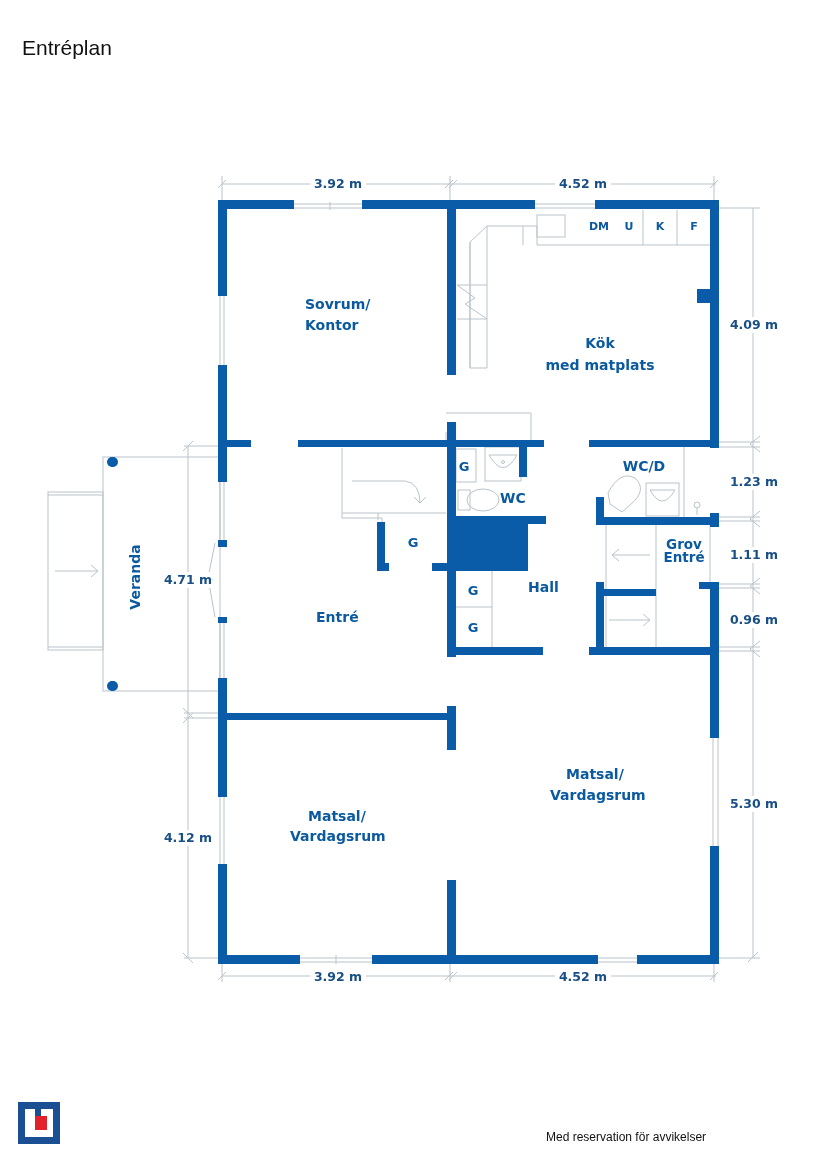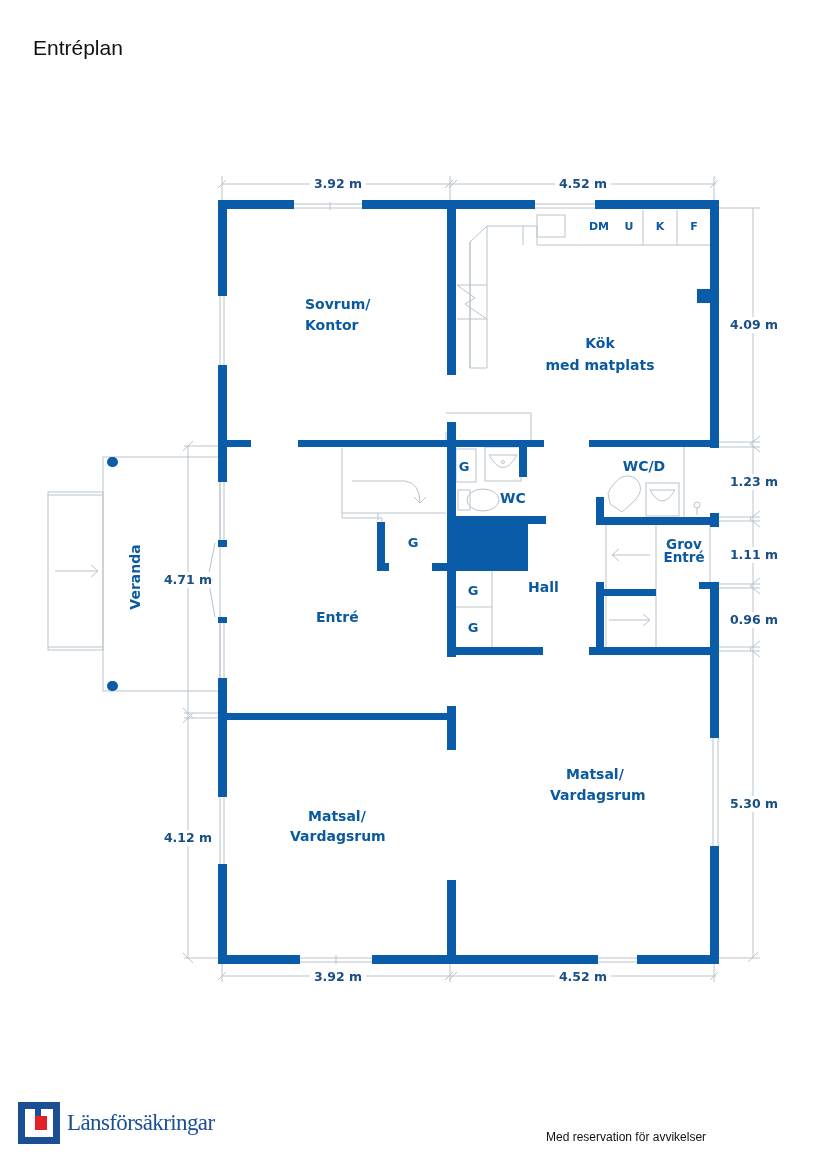--- a/index.html
+++ b/index.html
@@ -1,17 +1,17 @@
 <!DOCTYPE html>
 <html><head>
 <meta charset="utf-8">
 <style>
   html,body{margin:0;padding:0;background:#fff;}
   body{width:825px;height:1167px;position:relative;overflow:hidden;font-family:"DejaVu Sans",sans-serif;}
-  .title{position:absolute;left:33px;top:36px;font-family:"Liberation Sans",sans-serif;font-size:21px;color:#111;}
+  .title{position:absolute;left:22px;top:36px;font-family:"Liberation Sans",sans-serif;font-size:21px;color:#111;}
   svg.plan{position:absolute;left:0;top:0;}
   .lbl{font-family:"DejaVu Sans",sans-serif;font-weight:bold;fill:#0b5aa0;}
   .dim{font-family:"DejaVu Sans",sans-serif;font-weight:bold;fill:#1a4f86;font-size:12.5px;}
   .footer-logo{position:absolute;left:18px;top:1102px;display:flex;align-items:center;}
   .logo-mark{width:42px;height:42px;position:relative;}
   .logo-text{margin-left:7px;font-family:"Liberation Serif",serif;color:#1b4f94;font-size:23px;line-height:22px;letter-spacing:-0.6px;}
   .disclaimer{position:absolute;left:546px;top:1130px;font-family:"Liberation Sans",sans-serif;font-size:12px;color:#111;}
 </style>
 </head>
 <body>
@@ -245,17 +245,16 @@
     <svg width="42" height="42" viewBox="0 0 42 42">
       <rect x="0" y="0" width="42" height="42" fill="#1b4f94"></rect>
       <rect x="7" y="7" width="10" height="21" fill="#fff"></rect>
       <rect x="7" y="28" width="22" height="7" fill="#fff"></rect>
       <rect x="23" y="7" width="12" height="7" fill="#fff"></rect>
       <rect x="29" y="14" width="6" height="21" fill="#fff"></rect>
       <rect x="17" y="14" width="12" height="14" fill="#e3212b"></rect>
     </svg>
   </div>
   <div class="logo-text">
-    <div>Länsförsäkringar</div>
   </div>
 </div>
 
 <div class="disclaimer">Med reservation för avvikelser</div>
 
 </body></html>

